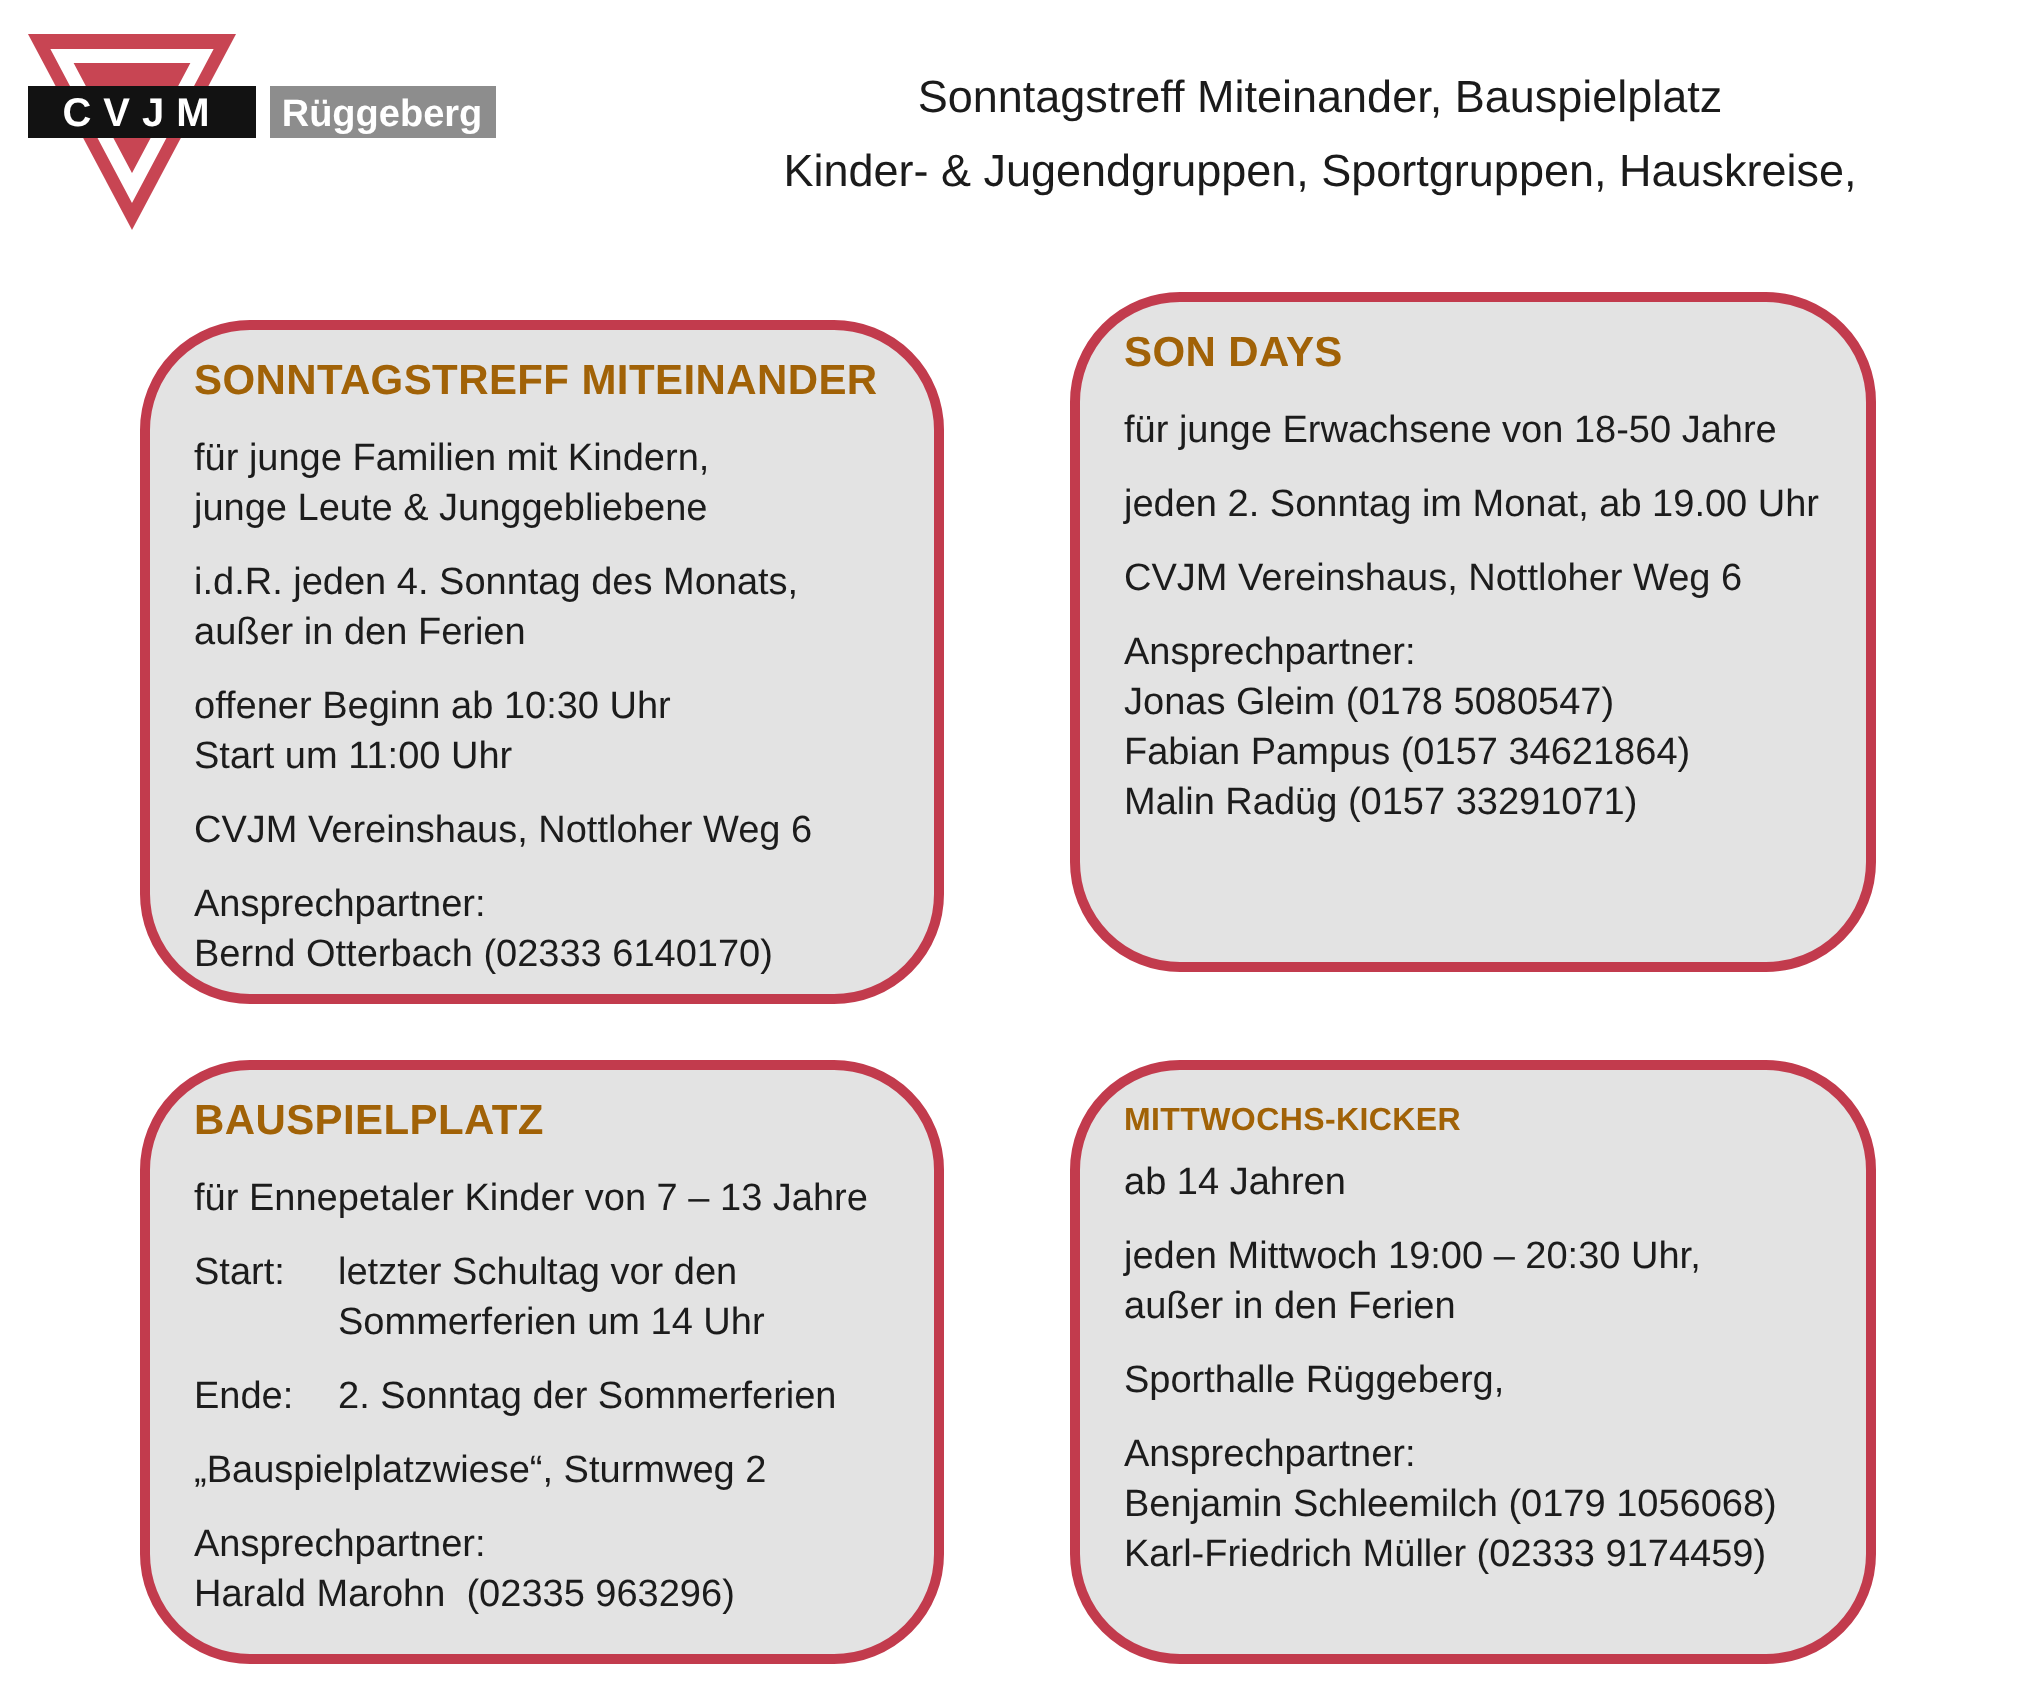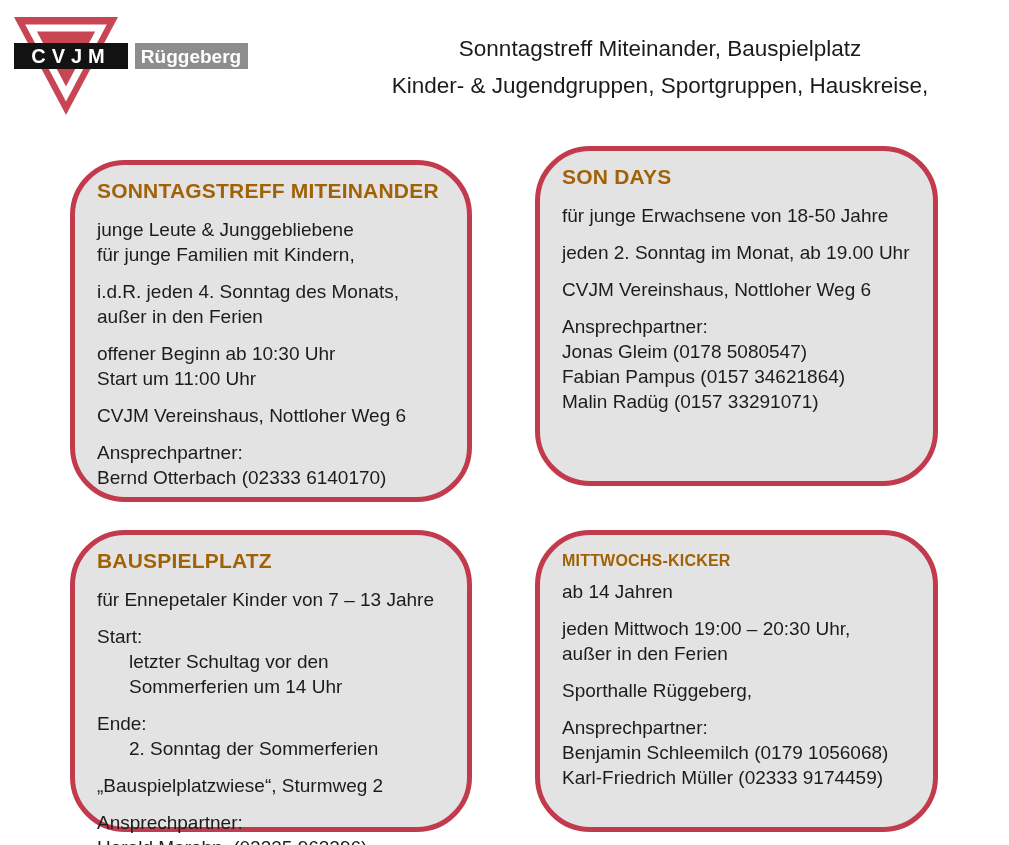--- a/index.html
+++ b/index.html
@@ -50,23 +50,23 @@
     font-size: 21px;
     font-weight: 700;
     letter-spacing: 0.2px;
     color: #a16207;
     line-height: 28px;
   }
   #card-4 h2 { font-size: 16px; }
   .para { margin-top: 12px; font-size: 19px; line-height: 25px; }
   #card-4 .para.tight { margin-top: 4px; }
   .line { white-space: pre-wrap; }
-  .sched { display: flex; flex-direction: column; }
+  .sched { display: flex; }
   .sched .lbl { width: 72px; flex: none; }
-  .sched .txt { flex: 1; margin-left: 32px; }
+  .sched .txt { flex: 1; }
 </style>
 </head>
 <body>
 
 <div class="page">
 
   <svg class="logo" viewBox="0 0 250 112" aria-hidden="true">
     <polygon points="0,3 104,3 52,101" fill="#c84553"></polygon>
     <polygon points="17,14 87,14 52,80" fill="none" stroke="#ffffff" stroke-width="7"></polygon>
     <rect x="0" y="29" width="114" height="26" fill="#121212"></rect>
@@ -76,22 +76,22 @@
   </svg>
 
   <div class="header">
     <div>Sonntagstreff Miteinander, Bauspielplatz</div>
     <div>Kinder- &amp; Jugendgruppen, Sportgruppen, Hauskreise,</div>
   </div>
 
   <section class="card" id="card-1">
     <h2>SONNTAGSTREFF MITEINANDER</h2>
     <div class="para">
+      <div class="line">für junge Familien mit Kindern,</div>
       <div class="line">junge Leute &amp; Junggebliebene</div>
-      <div class="line">für junge Familien mit Kindern,</div>
     </div>
     <div class="para">
       <div class="line">i.d.R. jeden 4. Sonntag des Monats,</div>
       <div class="line">außer in den Ferien</div>
     </div>
     <div class="para">
       <div class="line">offener Beginn ab 10:30 Uhr</div>
       <div class="line">Start um 11:00 Uhr</div>
     </div>
     <div class="para">

